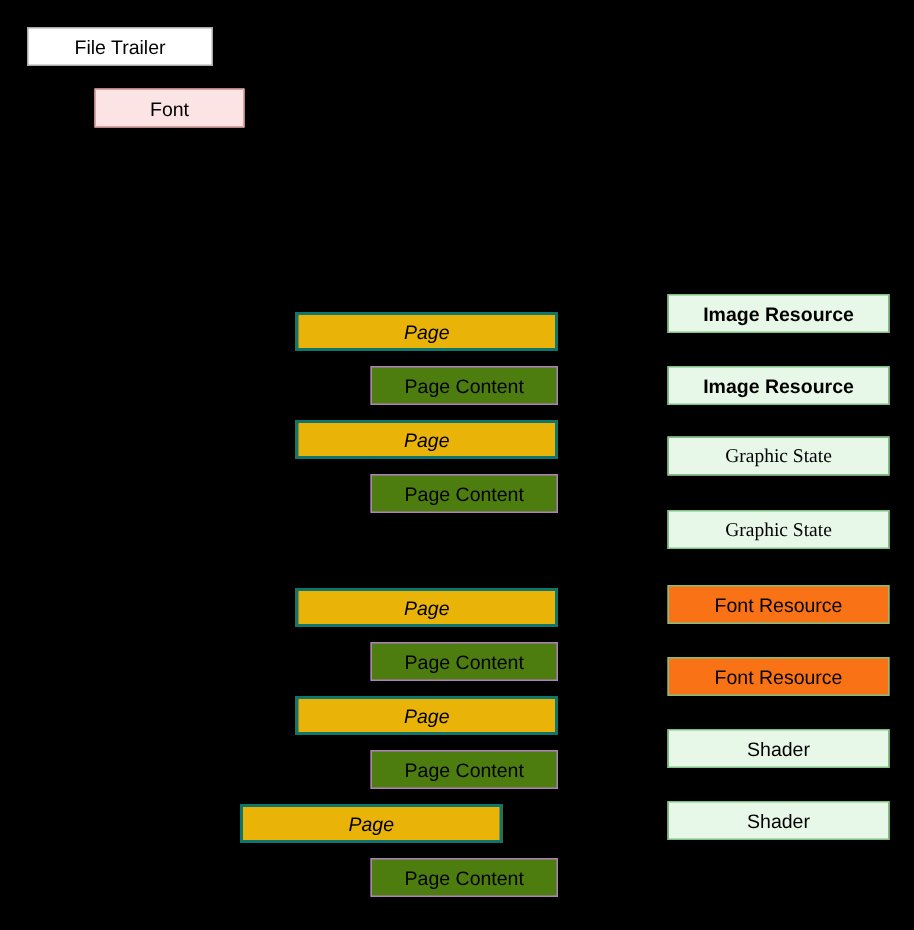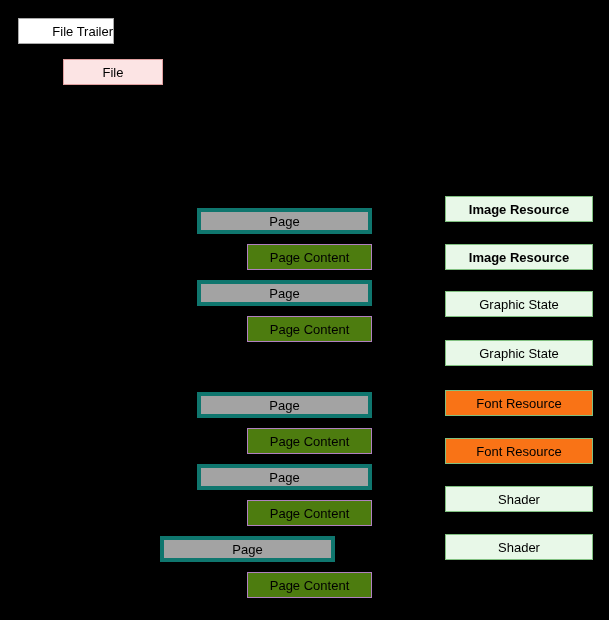--- a/index.html
+++ b/index.html
@@ -26,59 +26,61 @@
       background: #fff;
       border: 1px solid #aaa;
     }
 
     .info {
       background: #fce4e4;
       border: 1px solid #e0a0a0;
     }
 
     .page {
-      background: #a3a3a3;
-      border: 4px solid #0f766e;
+      background: #eab308;
+      border: 2px solid #0f766e;
+      font-style: italic;
     }
 
     .page-content {
       background: #4d7c0f;
       border: 1px solid #b080c0;
     }
 
     .image-resource {
       background: #e8f8e8;
       border: 1px solid #80c080;
       font-weight: bold;
     }
 
     .graphic-state {
       background: #e8f8e8;
       border: 1px solid #80c080;
+      font-family: Liberation Serif, serif;
     }
 
     .font-resource {
       background: #f97316;
       border: 1px solid #80c080;
     }
 
     .shader {
       background: #e8f8e8;
       border: 1px solid #80c080;
     }
   </style>
 </head>
 <body>
 
-<div class="node file-trailer" style="left:18px; top:18px; width:96px; height:26px;justify-content:flex-end;">
+<div class="node file-trailer" style="left:18px; top:18px; width:124px; height:26px;">
   <span>File Trailer</span>
 </div>
 
 <div class="node info" style="left:63px; top:59px; width:100px; height:26px;">
-  <span>File</span>
+  <span>Font</span>
 </div>
 
 <div class="node page" style="left:197px; top:208px; width:175px; height:26px;">
   <span>Page</span>
 </div>
 
 <div class="node page-content" style="left:247px; top:244px; width:125px; height:26px;">
   <span>Page Content</span>
 </div>
 

